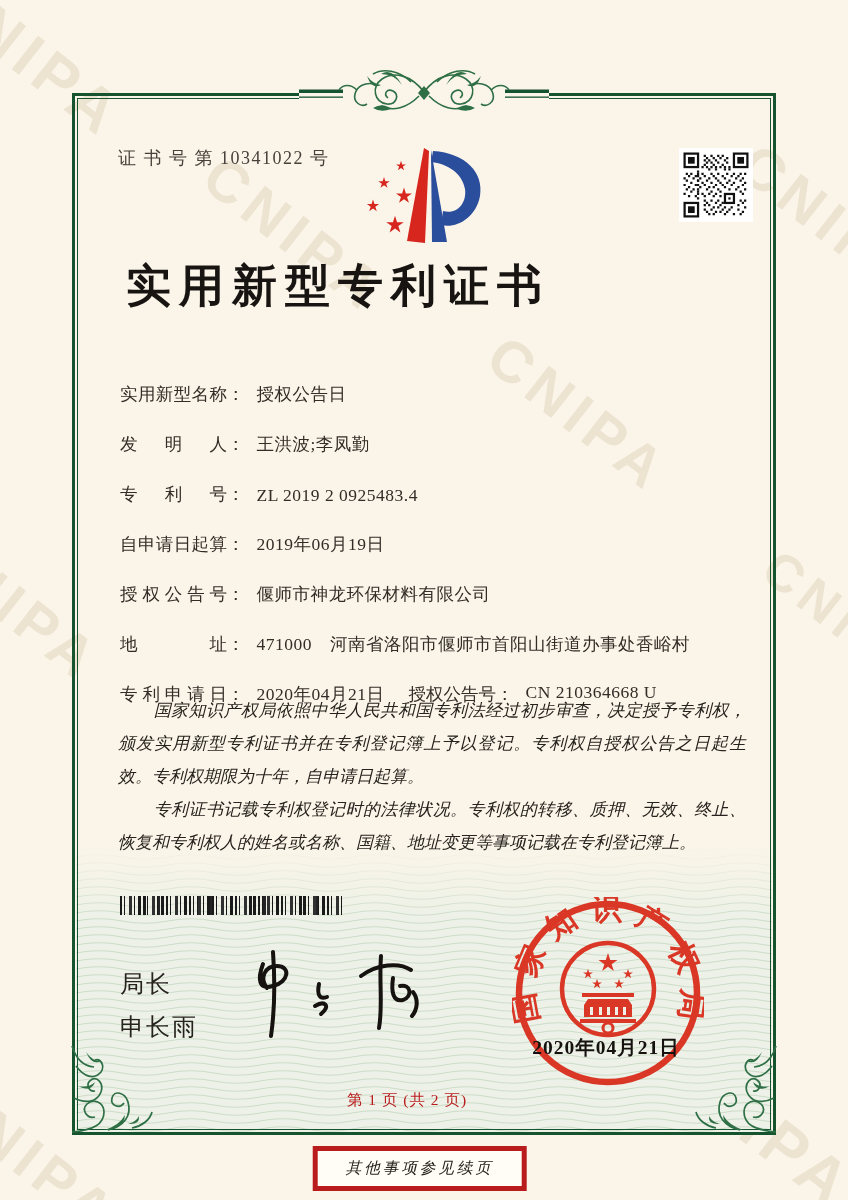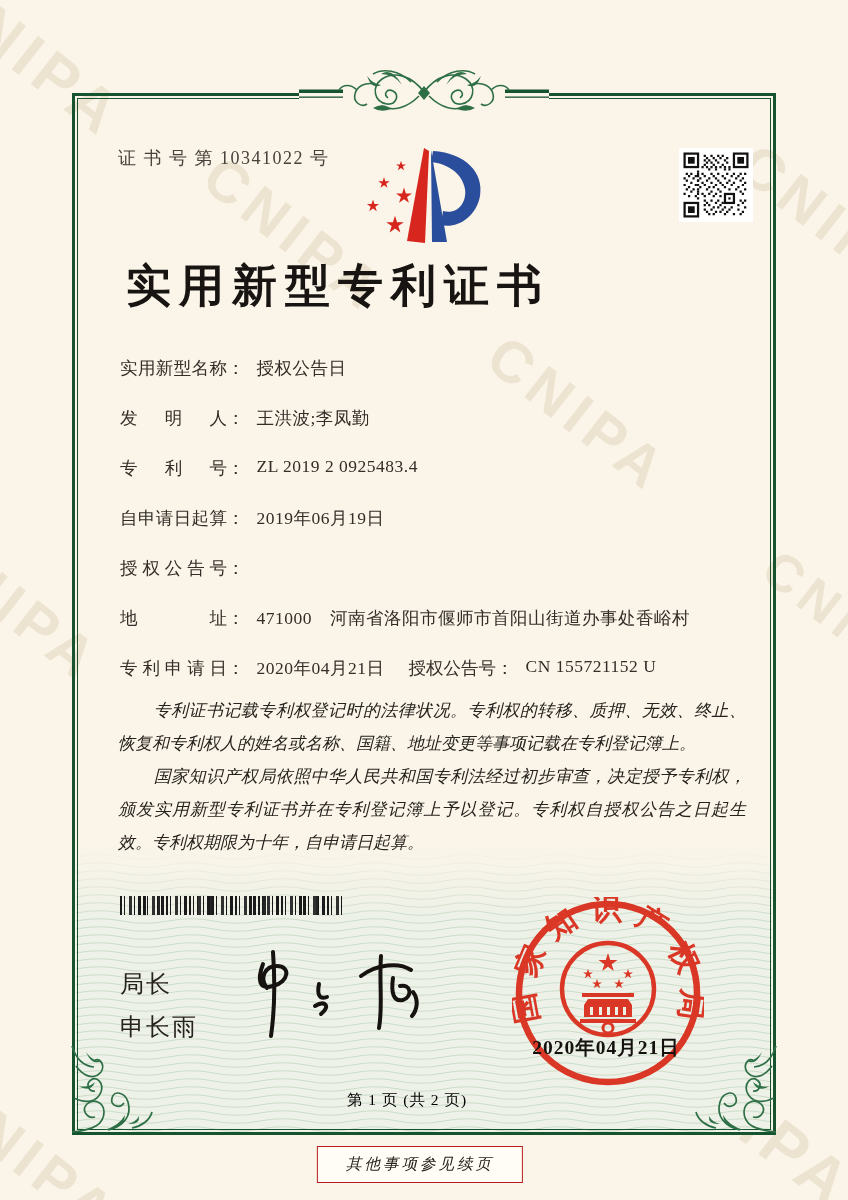--- a/index.html
+++ b/index.html
@@ -32,21 +32,21 @@
   .corner-right{right:66px;top:1040px;transform:scaleX(-1);}
   
   .certno{position:absolute;left:118px;top:146px;font-size:18px;letter-spacing:1.5px;
           color:#46413a;z-index:6;text-align:right;}
   .logo{position:absolute;left:352px;top:138px;width:150px;height:116px;z-index:6;}
   .qr{position:absolute;left:679px;top:148px;width:74px;height:74px;z-index:6;background:#fff;}
   .title{position:absolute;left:0;top:256px;width:676px;text-align:center;
          font-size:45px;font-weight:bold;letter-spacing:8px;color:#171412;z-index:6;}
   
   .fields{position:absolute;left:120px;top:356px;width:628px;z-index:6;}
-  .frow{display:flex;align-items:flex-start;height:50px;font-size:17.5px;color:#322d27;}
+  .frow{display:flex;align-items:flex-end;height:50px;font-size:17.5px;color:#322d27;}
   .flabel{display:inline-block;width:107px;text-align:justify;text-align-last:justify;}
   .fcolon{display:inline-block;}
   .fvalue{margin-left:12px;letter-spacing:0.5px;white-space:nowrap;}
   .fpair2{margin-left:24px;display:flex;}
   
   .bodytext{position:absolute;left:118px;top:694px;width:628px;z-index:6;}
   .bodytext p{margin:0;font-size:17px;line-height:33px;text-indent:2.1em;
               font-style:italic;color:#26221d;text-align:justify;}
   
   .barcode{position:absolute;left:120px;top:896px;width:224px;height:19px;z-index:6;
@@ -60,24 +60,24 @@
   .signer{position:absolute;left:120px;top:968px;z-index:6;
           font-family:"Liberation Sans","DejaVu Sans",sans-serif;font-size:24px;color:#26221d;}
   .signer div{margin-bottom:11px;letter-spacing:2px;}
   .sig{position:absolute;left:233px;top:946px;width:218px;height:98px;z-index:6;}
   
   .seal{position:absolute;left:512px;top:897px;width:192px;height:192px;z-index:7;opacity:0.93;}
   .sealdate{position:absolute;left:516px;top:1034px;width:180px;text-align:center;
             font-size:19.5px;color:#14110e;letter-spacing:1px;z-index:8;font-weight:bold;}
   
   .pageinfo{position:absolute;left:287px;top:1090px;width:240px;text-align:center;
-            font-size:15.5px;color:#000000;letter-spacing:1px;z-index:6;}
+            font-size:15.5px;color:#b91c1c;letter-spacing:1px;z-index:6;}
   .contnote{position:absolute;left:50%;top:1146px;transform:translateX(-52%);
             background:#fffdf6;padding:7px 28px;font-size:15.5px;font-style:italic;
-            letter-spacing:3px;color:#26221d;z-index:6;border:1px solid #b91c1c;}
+            letter-spacing:3px;color:#26221d;z-index:6;border:5px solid #b91c1c;}
 </style>
 </head>
 <body>
 
 <div class="page">
 
   <svg width="0" height="0" style="position:absolute">
     <defs>
       <g id="star5">
         <polygon points="0,-10 2.25,-3.09 9.51,-3.09 3.63,1.18 5.88,8.09 0,3.82 -5.88,8.09 -3.63,1.18 -9.51,-3.09 -2.25,-3.09"></polygon>
@@ -233,41 +233,42 @@
       <span class="fvalue">ZL 2019 2 0925483.4</span>
     </div>
     <div class="frow">
       <span class="flabel">自申请日起算</span>
         <span class="fcolon">：</span>
       <span class="fvalue">2019年06月19日</span>
     </div>
     <div class="frow">
       <span class="flabel">授权公告号</span>
         <span class="fcolon">：</span>
+      <span class="fvalue">偃师市神龙环保材料有限公司</span>
     </div>
     <div class="frow">
       <span class="flabel">地址</span>
         <span class="fcolon">：</span>
       <span class="fvalue">471000　河南省洛阳市偃师市首阳山街道办事处香峪村</span>
     </div>
     <div class="frow">
       <span class="flabel">专利申请日</span>
         <span class="fcolon">：</span>
       <span class="fvalue">2020年04月21日</span>
       <span class="fpair2">
         <span>授权公告号</span>
           <span class="fcolon">：</span>
-        <span class="fvalue">CN 155721152 U</span>
+        <span class="fvalue">CN 210364668 U</span>
       </span>
     </div>
   </div>
 
   <div class="bodytext">
+    <p>国家知识产权局依照中华人民共和国专利法经过初步审查，决定授予专利权，颁发实用新型专利证书并在专利登记簿上予以登记。专利权自授权公告之日起生效。专利权期限为十年，自申请日起算。</p>
     <p>专利证书记载专利权登记时的法律状况。专利权的转移、质押、无效、终止、恢复和专利权人的姓名或名称、国籍、地址变更等事项记载在专利登记簿上。</p>
-    <p>国家知识产权局依照中华人民共和国专利法经过初步审查，决定授予专利权，颁发实用新型专利证书并在专利登记簿上予以登记。专利权自授权公告之日起生效。专利权期限为十年，自申请日起算。</p>
   </div>
 
   <div class="barcode"></div>
 
   <div class="signer">
     <div>局长</div>
     <div>申长雨</div>
   </div>
 
   <svg class="sig" viewBox="0 0 218 98">

